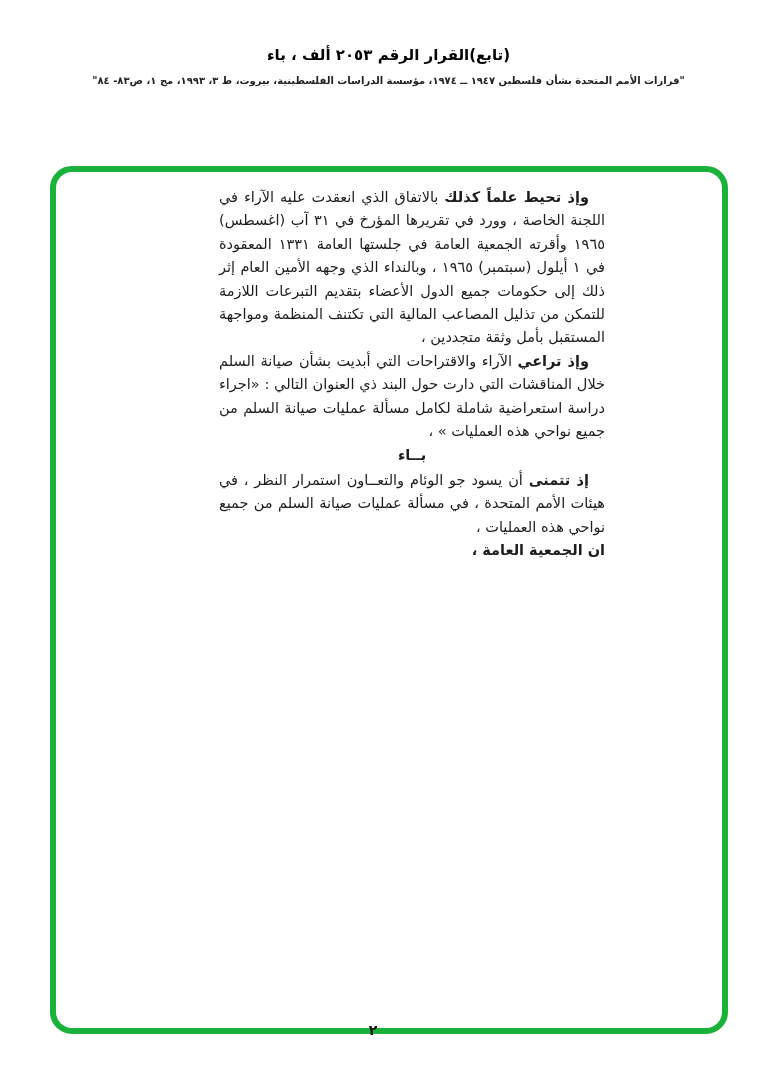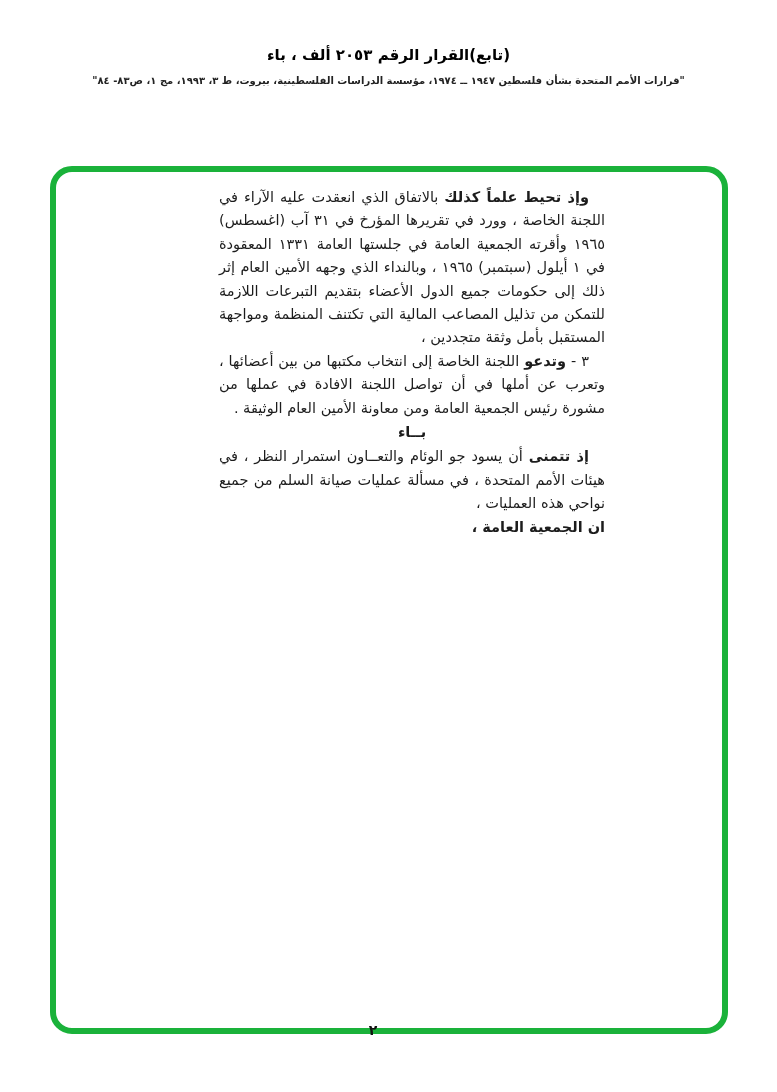--- a/index.html
+++ b/index.html
@@ -46,21 +46,21 @@
 <div class="page">
 
   <div class="header">
     <div class="header-title">(تابع)القرار الرقم  ٢٠٥٣  ألف ، باء</div>
     <div class="header-citation">"قرارات الأمم المتحدة بشأن فلسطين ١٩٤٧ ــ ١٩٧٤، مؤسسة الدراسات الفلسطينية، بيروت، ط ٣، ١٩٩٣، مج ١، ص٨٣- ٨٤"</div>
   </div>
 
   <div class="green-box">
     <div class="text-col" id="body-col">
         <p class="para indent"><strong>وإذ تحيط علماً كذلك</strong> بالاتفاق الذي انعقدت عليه الآراء في اللجنة الخاصة ، وورد في تقريرها المؤرخ في ٣١ آب (اغسطس) ١٩٦٥ وأقرته الجمعية العامة في جلستها العامة ١٣٣١ المعقودة في ١ أيلول (سبتمبر) ١٩٦٥ ، وبالنداء الذي وجهه الأمين العام إثر ذلك إلى حكومات جميع الدول الأعضاء بتقديم التبرعات اللازمة للتمكن من تذليل المصاعب المالية التي تكتنف المنظمة ومواجهة المستقبل بأمل وثقة متجددين ،</p>
-        <p class="para indent">٣ - <strong>وتدعو</strong> اللجنة الخاصة إلى انتخاب مكتبها من بين أعضائها ، وتعرب عن أملها في أن تواصل اللجنة الافادة في عملها من مشورة رئيس الجمعية العامة ومن معاونة الأمين العام الوثيقة .</p>
+        <p class="para indent"><strong>وإذ تراعي</strong> الآراء والاقتراحات التي أبديت بشأن صيانة السلم خلال المناقشات التي دارت حول البند ذي العنوان التالي : «اجراء دراسة استعراضية شاملة لكامل مسألة عمليات صيانة السلم من جميع نواحي هذه العمليات » ،</p>
         <p class="para center-heading"><strong>بــاء</strong></p>
         <p class="para indent"><strong>إذ تتمنى</strong> أن يسود جو الوئام والتعــاون استمرار النظر ، في هيئات الأمم المتحدة ، في مسألة عمليات صيانة السلم من جميع نواحي هذه العمليات ،</p>
         <p class="para flush"><strong>ان الجمعية العامة ،</strong></p>
       </div>
   </div>
 
   <div class="page-number">٢</div>
 
 </div>
 

